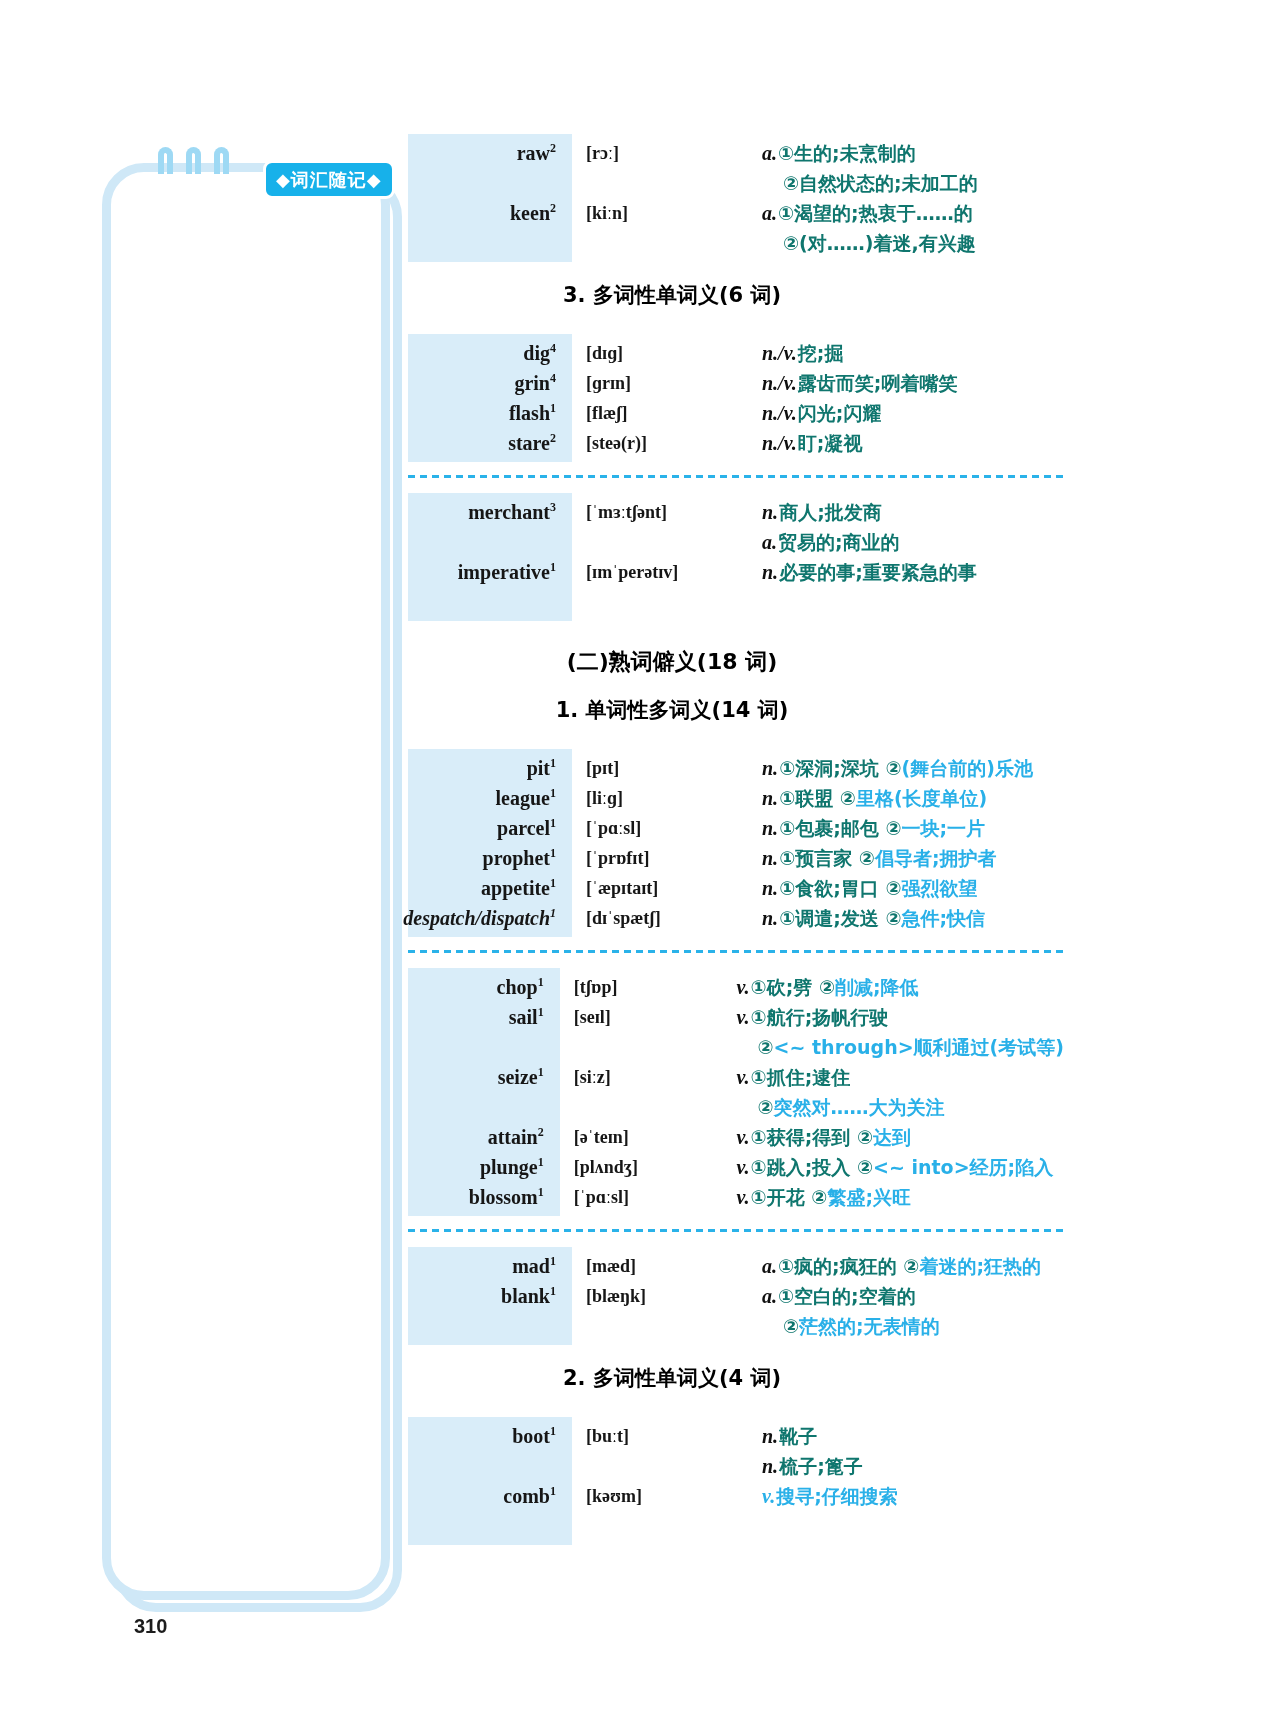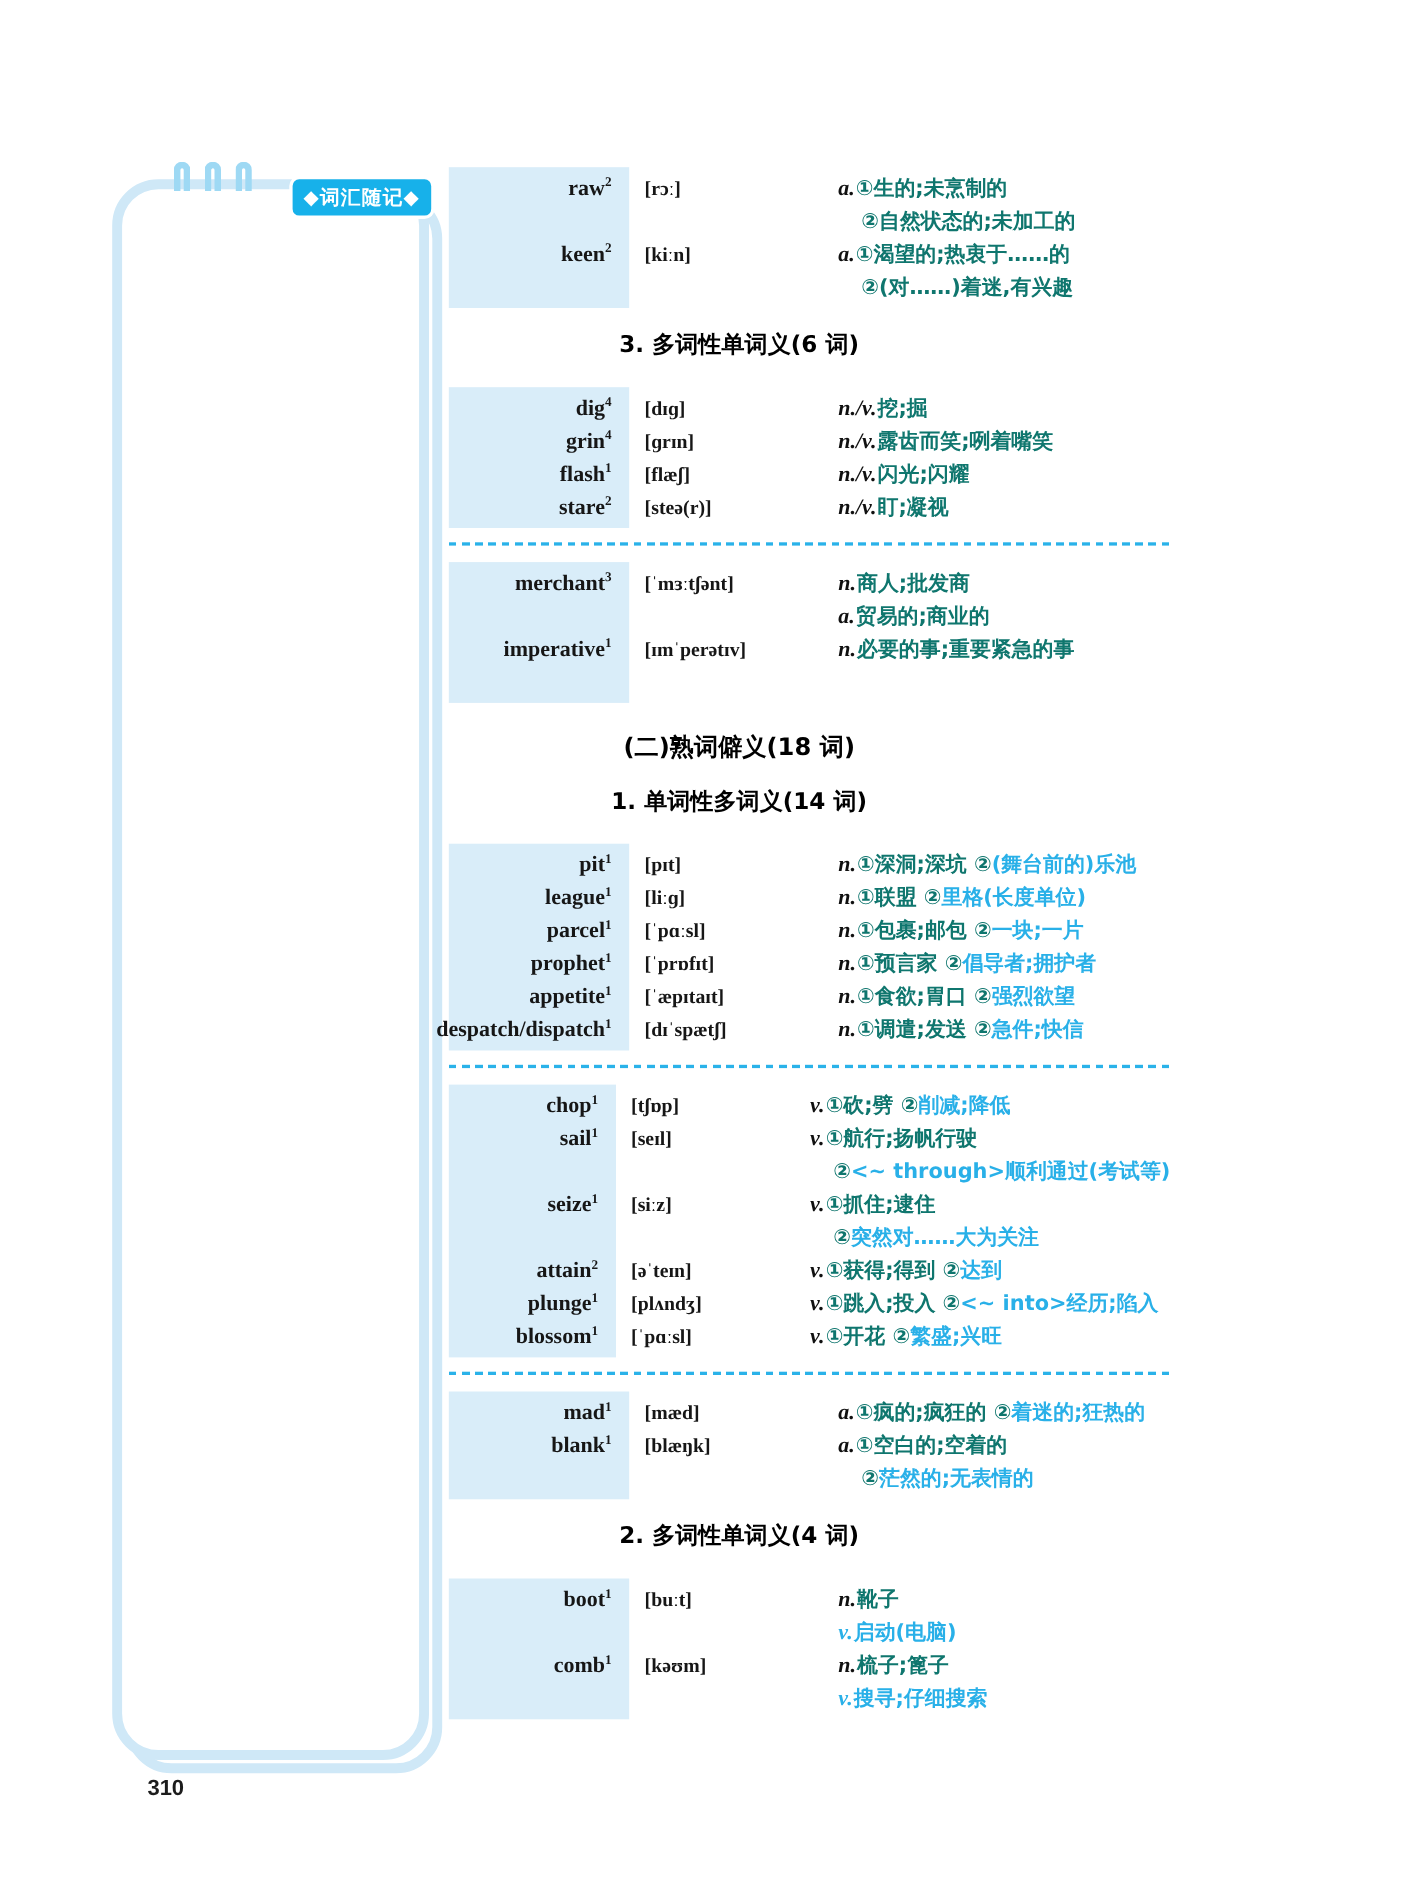--- a/index.html
+++ b/index.html
@@ -21,21 +21,21 @@
     border:6px solid #9ed9f4;border-bottom:none;border-radius:9px 9px 0 0;
     box-sizing:border-box;
   }
   .ring.r1{left:47px}.ring.r2{left:75px}.ring.r3{left:103px}
   .badge{
     position:absolute;left:263px;top:160px;height:33px;line-height:33px;
     padding:0 10px;background:#17b1ea;color:#fff;font-weight:700;font-size:18px;
     border:3px solid #ffffff;border-radius:9px;white-space:nowrap;letter-spacing:1px;
   }
   
-  .content{position:absolute;left:408px;top:152px;width:656px;}
+  .content{position:absolute;left:408px;top:134px;width:656px;}
   .group{display:flex;align-items:stretch;}
   .wcol{width:164px;background:#d9edf9;padding:4px 0;box-sizing:border-box;}
   .went{display:flex;justify-content:flex-end;align-items:flex-start;
         padding-right:16px;line-height:30px;white-space:nowrap;}
   .went span{font-family:"Liberation Serif",serif;font-weight:700;font-size:20px;color:#161616;}
   .went sup{font-size:12px;line-height:1;vertical-align:super;font-weight:700;}
   .pcol{width:190px;padding:4px 0 4px 14px;box-sizing:border-box;}
   .pent{line-height:30px;font-family:Liberation Serif, serif;font-weight:700;
         font-size:18px;color:#161616;white-space:nowrap;}
   .dcol{flex:1;padding:4px 0;}
@@ -145,21 +145,21 @@
         </div>
         <div class="went" style="height: 30px;">
           <span>parcel<sup>1</sup></span>
         </div>
         <div class="went" style="height: 30px;">
           <span>prophet<sup>1</sup></span>
         </div>
         <div class="went" style="height: 30px;">
           <span>appetite<sup>1</sup></span>
         </div>
-        <div class="went" style="height: 30px;">
+        <div class="went" style="height: 30px; font-style: italic;">
           <span>despatch/dispatch<sup>1</sup></span>
         </div>
       </div>
       <div class="pcol">
         <div class="pent" style="height: 30px;">[pɪt]</div>
         <div class="pent" style="height: 30px;">[liːɡ]</div>
         <div class="pent" style="height: 30px;">[ˈpɑːsl]</div>
         <div class="pent" style="height: 30px;">[ˈprɒfɪt]</div>
         <div class="pent" style="height: 30px;">[ˈæpɪtaɪt]</div>
         <div class="pent" style="height: 30px;">[dɪˈspætʃ]</div>
@@ -243,20 +243,19 @@
         <div class="went" style="height: 60px;">
           <span>comb<sup>1</sup></span>
         </div>
       </div>
       <div class="pcol">
         <div class="pent" style="height: 60px;">[buːt]</div>
         <div class="pent" style="height: 60px;">[kəʊm]</div>
       </div>
       <div class="dcol">
         <div class="dline"><span class="pos">n.</span><span class="k">靴子</span></div>
-        <div class="dline"><span class="posb">v.</span><span class="b">启动(电脑)</span></div>
         <div class="dline"><span class="pos">n.</span><span class="k">梳子;篦子</span></div>
         <div class="dline"><span class="posb">v.</span><span class="b">搜寻;仔细搜索</span></div>
       </div>
     </div>
   </div>
 
 <div class="pageno">310</div>
 
 </body></html>

